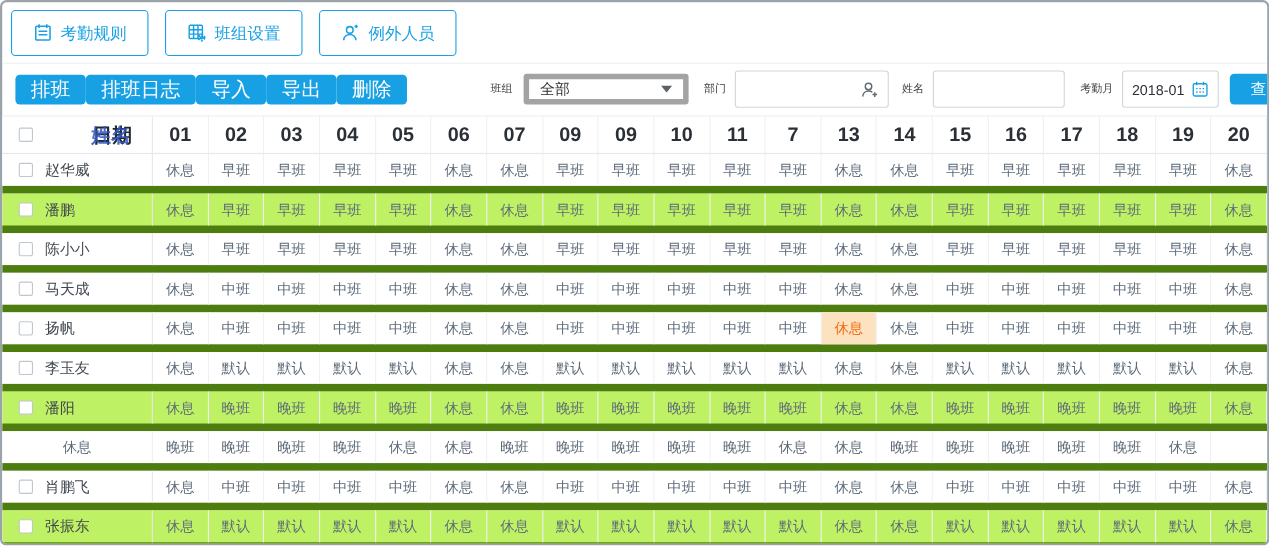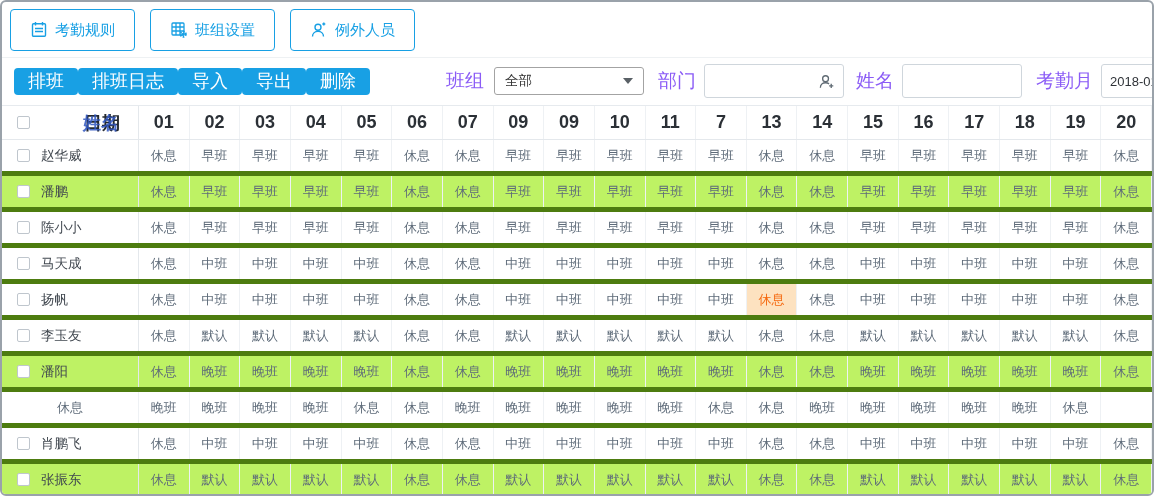--- a/index.html
+++ b/index.html
@@ -18,27 +18,27 @@
     color:var(--accent); font-size:15px; cursor:pointer; white-space:nowrap;
   }
   .tab.active { background:var(--accent); color:#fff; }
   .tab svg { display:block; }
   
   .toolbar { display:flex; align-items:center; padding:6px 0 7px 12px; }
   .btn {
     height:27px; padding:0 14px; margin-right:0; border:none; border-radius:4px;
     background:var(--accent); color:#fff; font-size:18px; cursor:pointer; white-space:nowrap; flex:0 0 auto;
   }
-  .flabel { font-size:19px; color:#8b5cf6; white-space:nowrap; flex:0 0 auto; }
+  .flabel { font-size:10px; color:#404040; white-space:nowrap; flex:0 0 auto; }
   .lbl-team { margin-left:76px; }
   .lbl-dept { margin-left:14px; }
   .lbl-name { margin-left:12px; }
   .lbl-month{ margin-left:14px; }
   .selectbox {
-    margin-left:10px; width:150px; height:28px; border:1px solid #a3a3a3; border-radius:3px;
+    margin-left:10px; width:150px; height:28px; border:5px solid #a3a3a3; border-radius:3px;
     display:flex; align-items:center; padding:0 10px; font-size:13.5px; color:#333;
     background:#fff; cursor:pointer; flex:0 0 auto; position:relative;
   }
   .caret { margin-left:auto; width:0; height:0; border-left:5px solid transparent;
     border-right:5px solid transparent; border-top:6px solid #596066; }
   .inputwrap {
     margin-left:8px; height:28px; border:1px solid #cfd6dc; border-radius:3px; background:#fff;
     display:flex; align-items:center; padding:16px 8px; flex:0 0 auto;
   }
   .inputwrap input { border:none; outline:none; font-size:13px; color:#333; width:100%; background:transparent; }
@@ -46,21 +46,21 @@
   .wrap-name { width:120px; }
   .wrap-month { width:88px; justify-content:space-between; font-size:13px; color:#2f3338; cursor:pointer; }
   .search-btn {
     margin-left:10px; height:28px; min-width:52px; padding:0 16px; border:none; border-radius:4px;
     background:var(--accent); color:#fff; font-size:14px; cursor:pointer; flex:0 0 auto;
   }
   
   .grid-table { border-top:1px solid #e6eaee; }
   .trow {
     display:grid; grid-template-columns:137px repeat(20, 1fr);
-    height:36px; border-bottom:5px solid #4d7c0f; background:#fff;
+    height:36px; border-bottom:7px solid #4d7c0f; background:#fff;
   }
   .trow.thead { height:34px; border-bottom:1px solid #e4e8ec; }
   .trow.shaded { background:#bef264; }
   .cell {
     display:flex; align-items:center; justify-content:center;
     border-right:1px solid #eef1f4; font-size:13px; color:#5e6b79; overflow:hidden;
   }
   .namecell {
     justify-content:flex-start; padding-left:15px; gap:11px;
     border-right:1px solid #e4e8ec; color:#40474f; font-size:13.5px;

